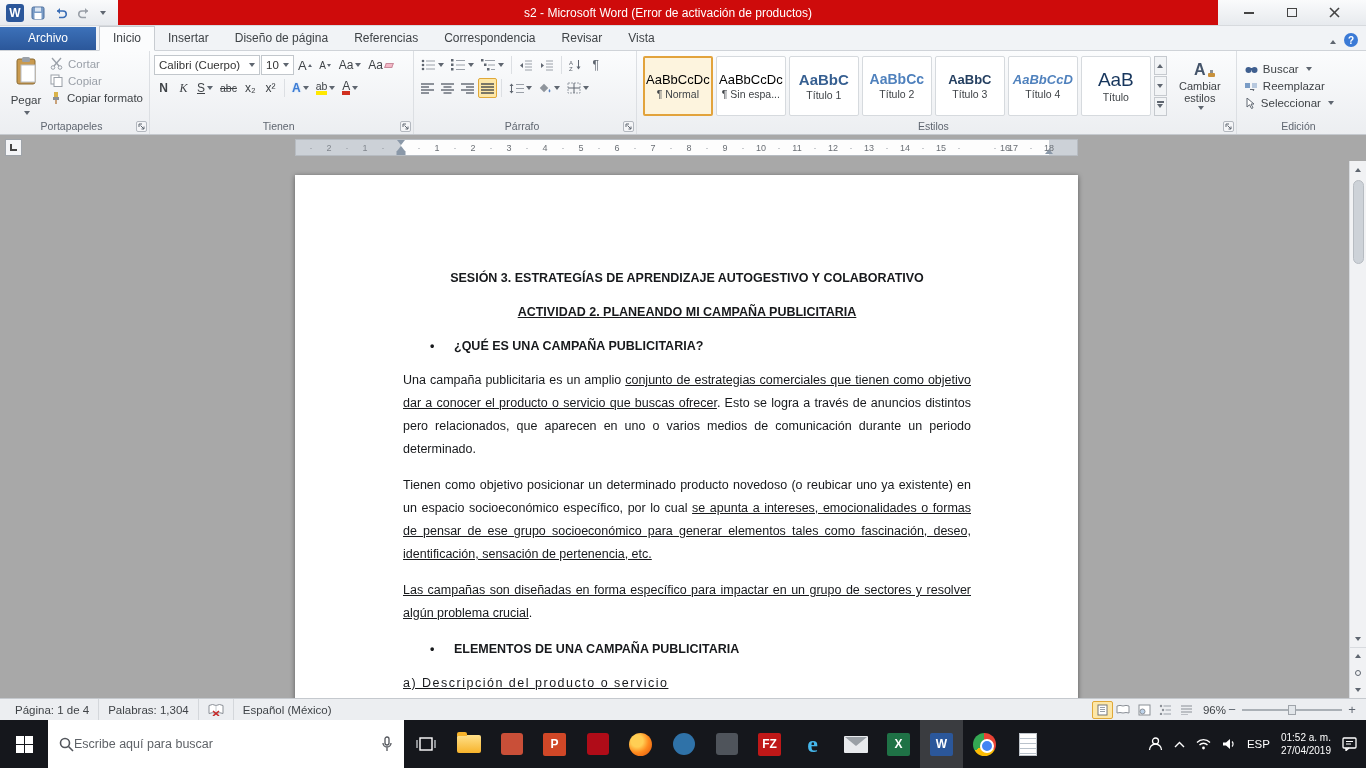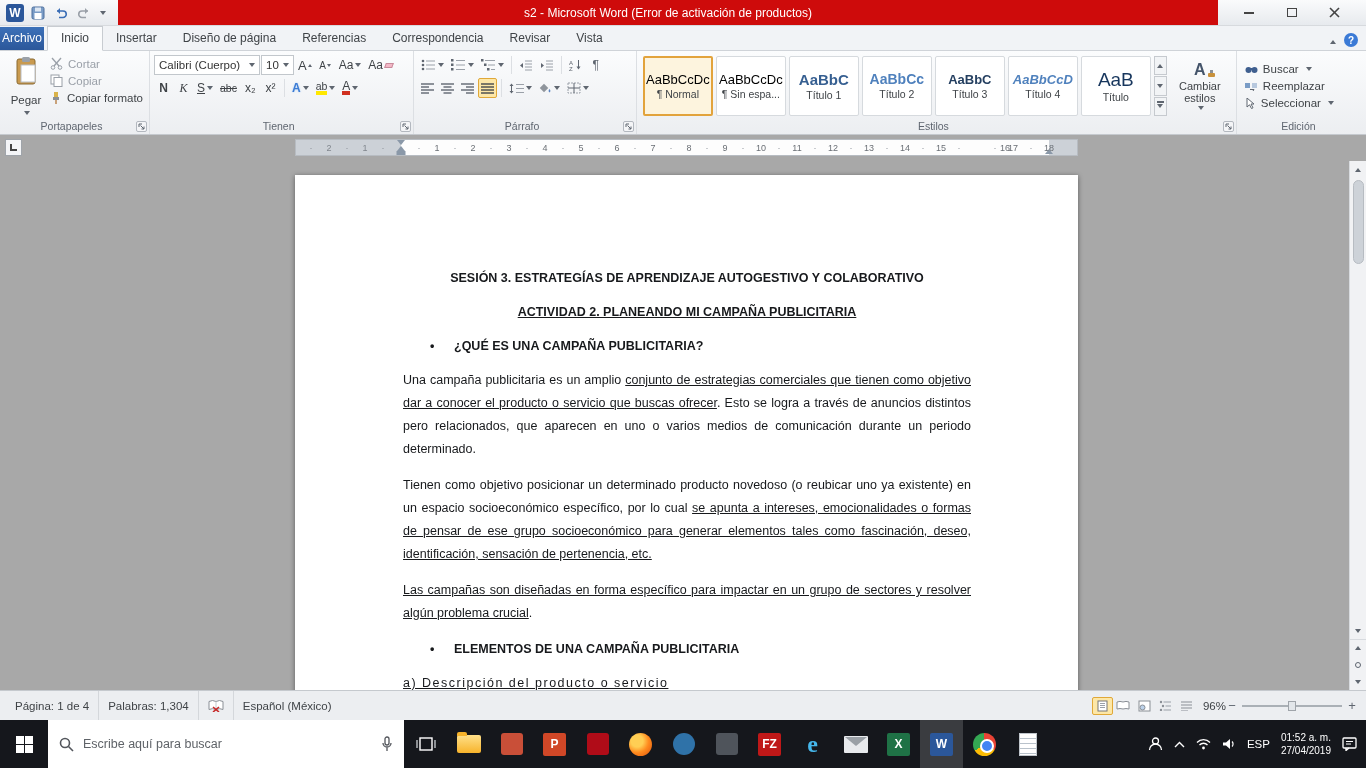--- a/index.html
+++ b/index.html
@@ -14,21 +14,21 @@
 .qat-btn{display:flex;align-items:center;justify-content:center;width:18px;height:18px;}
 .title-red{flex:1;background:#ce0b0b;color:#fff;display:flex;align-items:center;justify-content:center;font-size:12px;white-space:nowrap;overflow:hidden;}
 .wctrl{width:148px;display:flex;align-items:center;justify-content:space-around;padding:0 10px;}
 .wbtn{width:30px;height:20px;display:flex;align-items:center;justify-content:center;}
 .glyph-min{width:10px;border-bottom:2px solid #444;}
 .glyph-max{width:10px;height:9px;border:1.5px solid #444;}
 
 
 .tabrow{flex:0 0 24px;background:#f1f3f6;display:flex;align-items:flex-end;border-bottom:1px solid #cfd3d8;position:relative;}
 .tab{padding:4px 13px 5px;font-size:12px;color:#3f4347;cursor:default;white-space:nowrap;}
-.tab.file{background:linear-gradient(#3c71b9,#2b579a);color:#fff;padding:4px 2px 5px;margin-right:3px;}
+.tab.file{background:linear-gradient(#3c71b9,#2b579a);color:#fff;padding:4px 28px 5px;margin-right:3px;}
 .tab.active{background:#fbfcfd;border:1px solid #c8ccd1;border-bottom:1px solid #fbfcfd;margin-bottom:-1px;}
 .tab-right{margin-left:auto;display:flex;align-items:center;gap:8px;padding:0 8px 3px;}
 .helpcircle{width:14px;height:14px;border-radius:50%;background:#3b7ad6;color:#fff;font-size:10px;font-weight:bold;display:flex;align-items:center;justify-content:center;}
 
 
 .ribbon{flex:0 0 84px;background:linear-gradient(#fbfcfd,#eceef1);display:flex;border-bottom:1px solid #c5c9ce;}
 .group{display:flex;flex-direction:column;border-right:1px solid #dcdfe3;position:relative;}
 .gbody{flex:1;display:flex;padding:3px 4px 0;}
 .glabel{height:16px;font-size:10.5px;color:#5f6670;text-align:center;padding:2px 16px 0 10px;white-space:nowrap;}
 .launcher{position:absolute;right:2px;bottom:2px;width:11px;height:11px;border:1px solid #b3b8bf;border-radius:2px;display:flex;align-items:center;justify-content:center;background:#f4f5f7;}
@@ -116,33 +116,33 @@
 
 .vscroll{position:absolute;right:0;top:0;bottom:0;width:17px;background:#f1f2f4;border-left:1px solid #d8dbdf;display:flex;flex-direction:column;align-items:center;}
 .sbtn{width:17px;height:17px;display:flex;align-items:center;justify-content:center;background:#f1f2f4;}
 .sthumb{width:11px;height:84px;background:#cdd2d8;border:1px solid #b7bcc2;border-radius:6px;margin:2px 0;}
 .sspace{flex:1;}
 .browse{border-top:1px solid #d8dbdf;}
 .dot-obj{width:6px;height:6px;border:1.5px solid #5f6670;border-radius:50%;}
 
 
 .statusbar{flex:0 0 22px;background:#eceef1;border-top:1px solid #c5c9ce;display:flex;align-items:center;padding:0 6px;font-size:11.5px;color:#3f4347;}
-.sb-item{padding:8px 9px;border-right:1px solid #d4d7db;display:flex;align-items:center;gap:4px;height:100%;white-space:nowrap;text-align:right;}
+.sb-item{padding:0 9px;border-right:1px solid #d4d7db;display:flex;align-items:center;gap:4px;height:100%;white-space:nowrap;text-align:right;}
 .sb-item.noborder{border-right:none;}
 .sb-right{margin-left:auto;display:flex;align-items:center;gap:0;padding-right:2px;}
 .viewbtn{width:21px;height:18px;border:1px solid transparent;display:flex;align-items:center;justify-content:center;border-radius:2px;}
 .viewbtn.on{background:#fde7a7;border-color:#e0a838;}
 .zoomslider{width:100px;height:2px;background:#aab0b6;position:relative;margin:0 4px;}
 .zthumb{position:absolute;left:46px;top:-4px;width:8px;height:10px;background:#e2e6ea;border:1px solid #9fa4aa;}
 .zoomglyph{font-size:13px;color:#5f6670;width:12px;text-align:center;}
 
 
 .taskbar{flex:0 0 40px;background:#15171c;display:flex;align-items:stretch;color:#fff;}
 .start{width:48px;display:flex;align-items:center;justify-content:center;}
-.searchbox{width:356px;background:#fff;display:flex;align-items:center;gap:9px;padding:16px 11px;}
+.searchbox{width:356px;background:#fff;display:flex;align-items:center;padding:16px 11px;}
 .searchinput{flex:1;border:none;outline:none;font-family:inherit;font-size:12.5px;color:#3c4043;background:transparent;min-width:0;}
 .searchinput::placeholder{color:#5f6368;opacity:1;}
 .tbtn{width:43px;display:flex;align-items:center;justify-content:center;position:relative;}
 .tbtn.active{background:rgba(255,255,255,.16);}
 .tb-icons{display:flex;align-items:stretch;}
 .appletter{width:23px;height:23px;border-radius:2px;color:#fff;font-weight:bold;font-size:12px;display:flex;align-items:center;justify-content:center;}
 .appglyph{font-size:24px;font-weight:bold;line-height:1;font-family:"Liberation Serif",serif;}
 .ic-square{width:22px;height:22px;border-radius:3px;display:inline-block;}
 .ic-circle{width:22px;height:22px;border-radius:50%;display:inline-block;}
 .ic-explorer{width:24px;height:18px;background:linear-gradient(#ffe08a,#f7b32b);border-radius:2px;position:relative;display:inline-block;}

